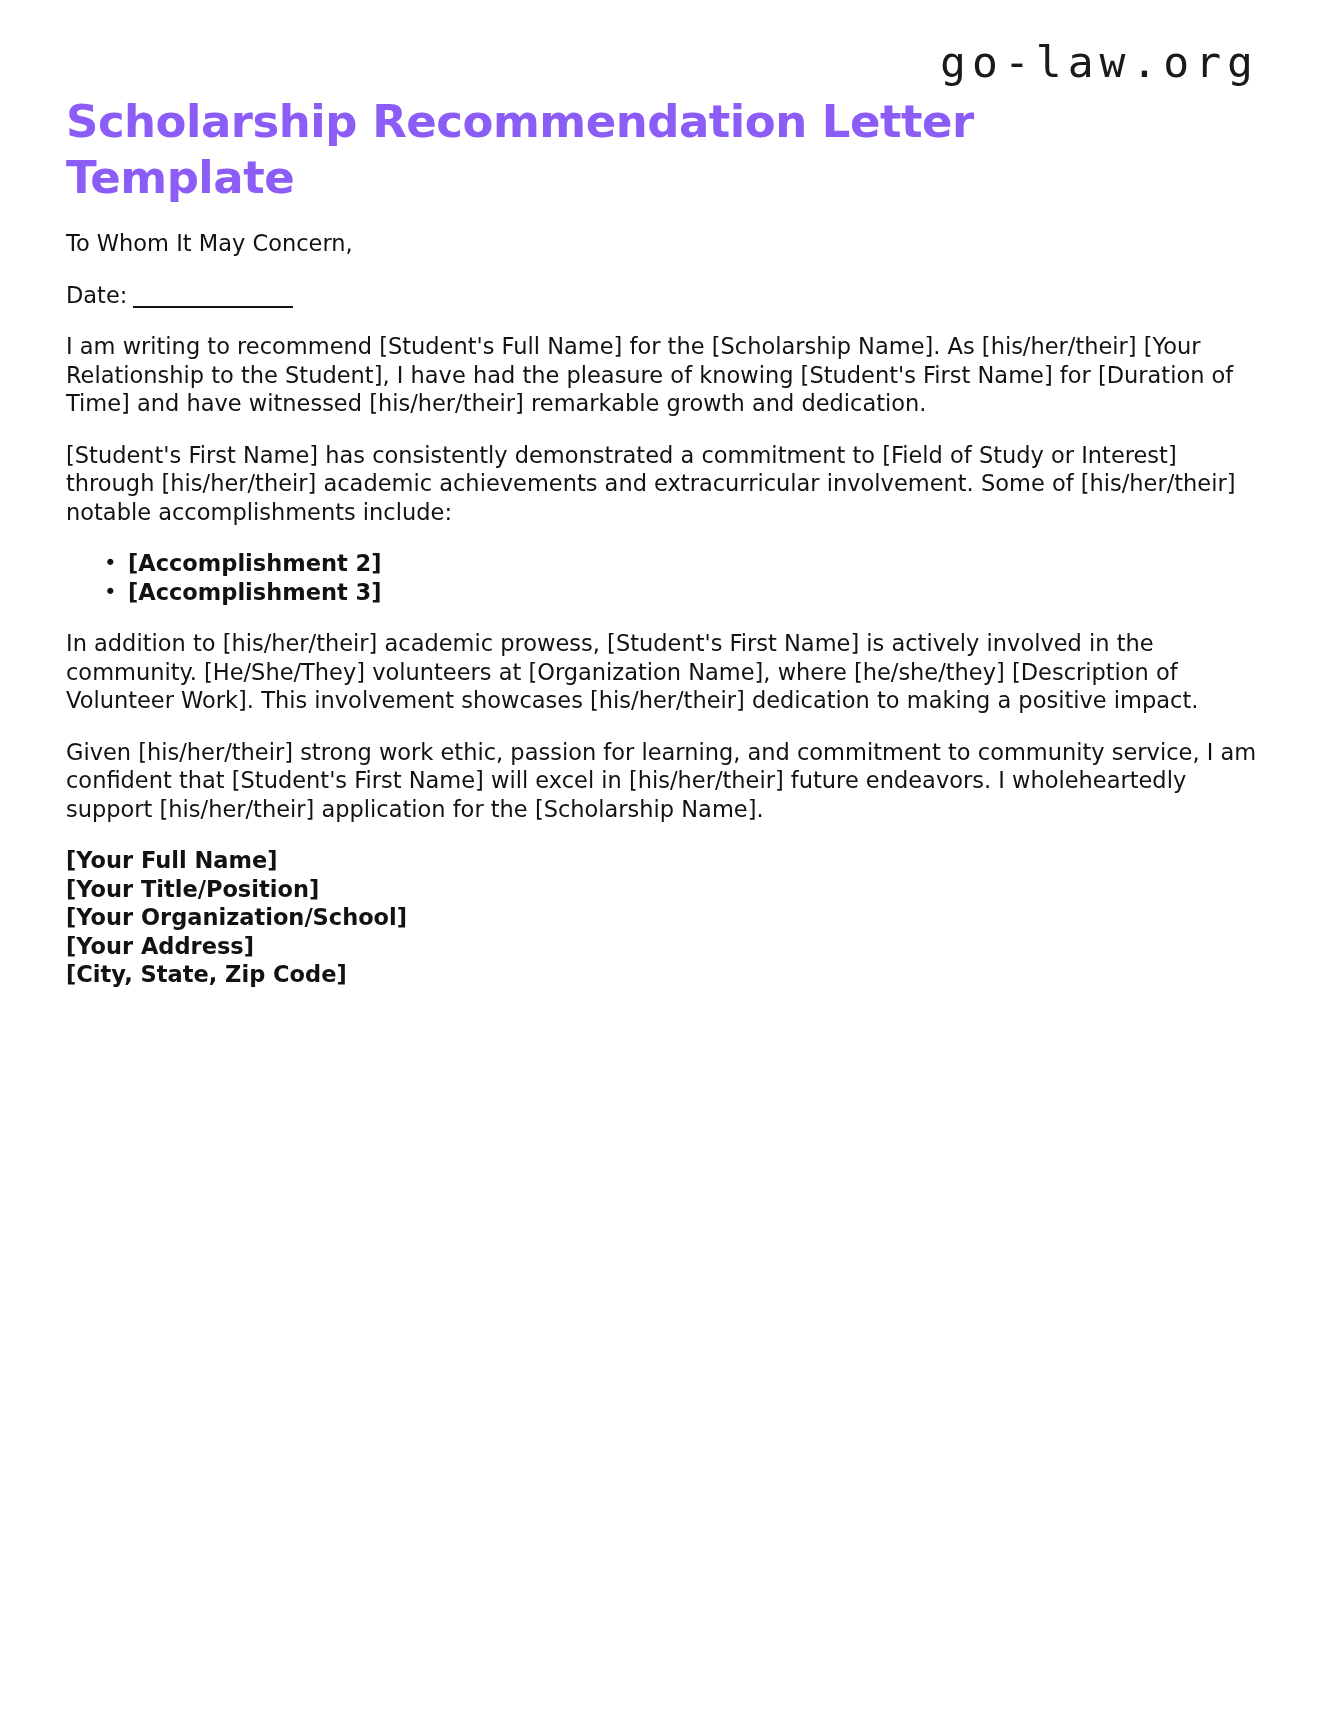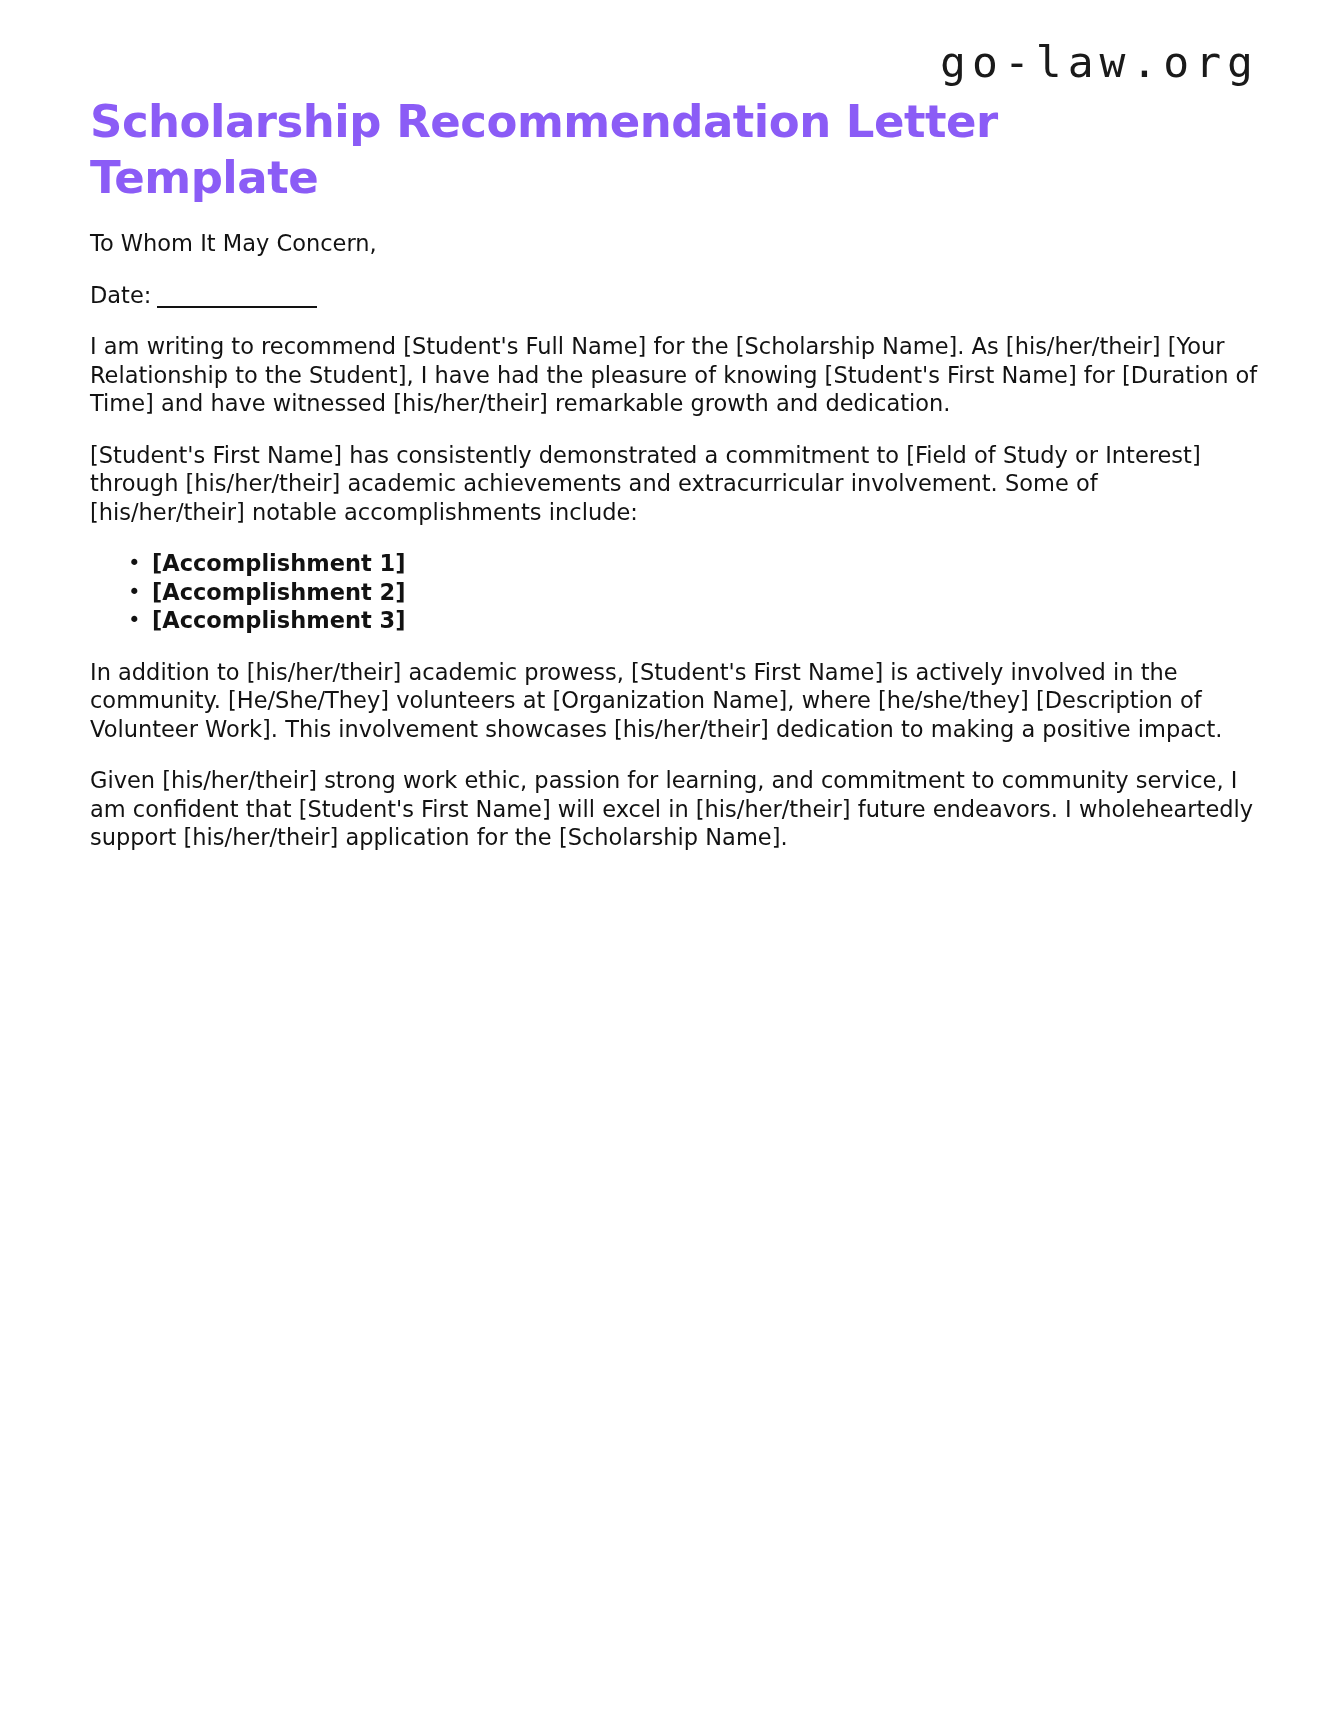--- a/index.html
+++ b/index.html
@@ -7,21 +7,21 @@
   body {
     width: 1331px;
     min-height: 1723px;
     margin: 0 auto;
     color: #121212;
     font-family: "DejaVu Sans", sans-serif;
     font-size: 22.5px;
     line-height: 28.5px;
   }
   .page {
-    padding: 36px 72px 60px 90px;
+    padding: 36px 72px 60px 66px;
   }
   .logo {
     text-align: right;
     font-family: "DejaVu Sans Mono", monospace;
     font-size: 43px;
     line-height: 52px;
     letter-spacing: 6px;
     font-weight: 400;
     color: #1a1a1a;
     white-space: nowrap;
@@ -82,25 +82,31 @@
   <p class="block date-line">
     <span>Date:</span><span class="blank"></span>
   </p>
 
   <div id="paras-before">
       <p class="block">I am writing to recommend <strong>[Student's Full Name]</strong> for the <strong>[Scholarship Name]</strong>. As <strong>[his/her/their] [Your Relationship to the Student]</strong>, I have had the pleasure of knowing <strong>[Student's First Name]</strong> for <strong>[Duration of Time]</strong> and have witnessed <strong>[his/her/their]</strong> remarkable growth and dedication.</p>
       <p class="block"><strong>[Student's First Name]</strong> has consistently demonstrated a commitment to <strong>[Field of Study or Interest]</strong> through <strong>[his/her/their]</strong> academic achievements and extracurricular involvement. Some of <strong>[his/her/their]</strong> notable accomplishments include:</p>
     </div>
 
   <ul class="accomplishments" id="accomplishments">
-      <li>[Accomplishment 1]</li>
       <li>[Accomplishment 2]</li>
       <li>[Accomplishment 3]</li>
     </ul>
 
   <div id="paras-after">
       <p class="block">In addition to <strong>[his/her/their]</strong> academic prowess, <strong>[Student's First Name]</strong> is actively involved in the community. <strong>[He/She/They]</strong> volunteers at <strong>[Organization Name]</strong>, where <strong>[he/she/they] [Description of Volunteer Work]</strong>. This involvement showcases <strong>[his/her/their]</strong> dedication to making a positive impact.</p>
       <p class="block">Given <strong>[his/her/their]</strong> strong work ethic, passion for learning, and commitment to community service, I am confident that <strong>[Student's First Name]</strong> will excel in <strong>[his/her/their]</strong> future endeavors. I wholeheartedly support <strong>[his/her/their]</strong> application for the <strong>[Scholarship Name]</strong>.</p>
     </div>
 
 
+  <div class="signature" id="signature">
+      <div>[Your Full Name]</div>
+      <div>[Your Title/Position]</div>
+      <div>[Your Organization/School]</div>
+      <div>[Your Address]</div>
+      <div>[City, State, Zip Code]</div>
+    </div>
 
 </div>
 
 </body></html>

